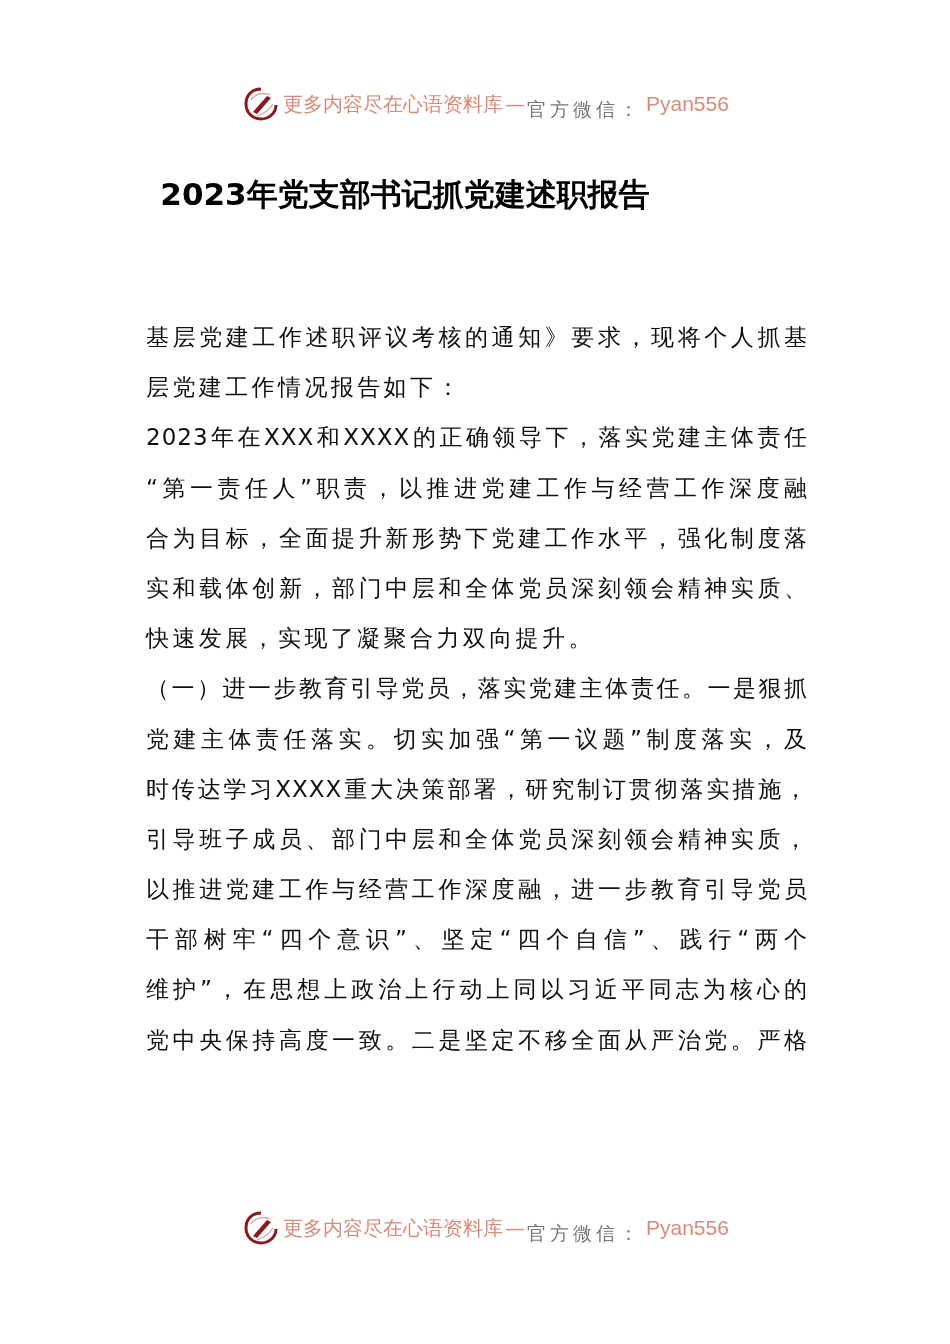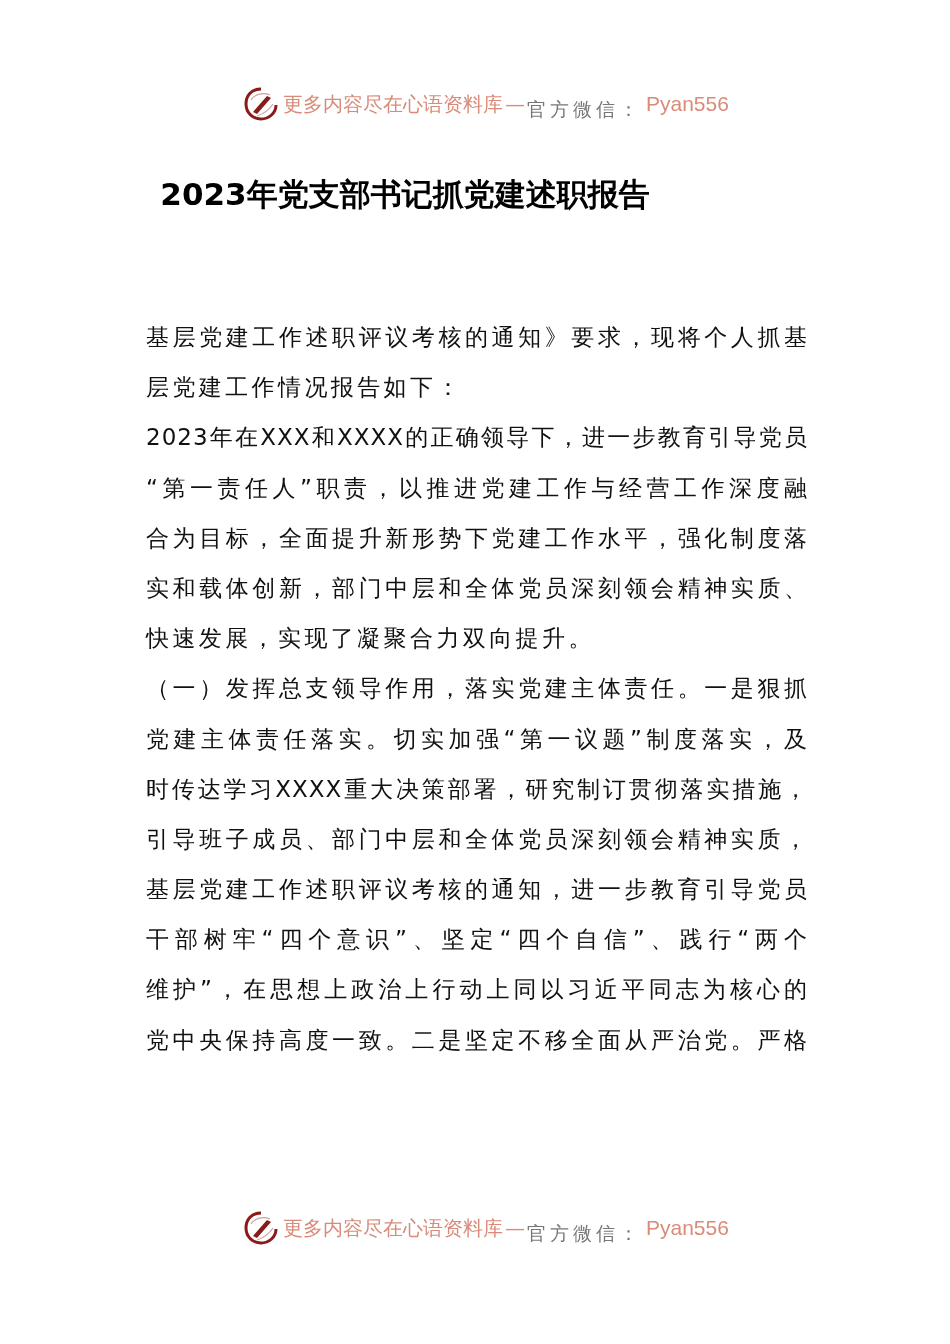--- a/index.html
+++ b/index.html
@@ -103,30 +103,30 @@
   <span class="dash">—</span>
   <span class="wechat-label">官方微信：</span>
   <span class="wechat-id">Pyan556</span>
 </div>
 
 <div class="title">2023年党支部书记抓党建述职报告</div>
 
 <div class="body-text">
   <span class="line">基层党建工作述职评议考核的通知》要求，现将个人抓基</span>
   <span class="line short">层党建工作情况报告如下：</span>
-  <span class="line">2023年在XXX和XXXX的正确领导下，进一步教育引导党员</span>
+  <span class="line">2023年在XXX和XXXX的正确领导下，落实党建主体责任</span>
   <span class="line">“第一责任人”职责，以推进党建工作与经营工作深度融</span>
   <span class="line">合为目标，全面提升新形势下党建工作水平，强化制度落</span>
   <span class="line">实和载体创新，部门中层和全体党员深刻领会精神实质、</span>
   <span class="line short">快速发展，实现了凝聚合力双向提升。</span>
-  <span class="line">（一）发挥总支领导作用，落实党建主体责任。一是狠抓</span>
+  <span class="line">（一）进一步教育引导党员，落实党建主体责任。一是狠抓</span>
   <span class="line">党建主体责任落实。切实加强“第一议题”制度落实，及</span>
   <span class="line">时传达学习XXXX重大决策部署，研究制订贯彻落实措施，</span>
   <span class="line">引导班子成员、部门中层和全体党员深刻领会精神实质，</span>
-  <span class="line">基层党建工作述职评议考核的通知，进一步教育引导党员</span>
+  <span class="line">以推进党建工作与经营工作深度融，进一步教育引导党员</span>
   <span class="line">干部树牢“四个意识”、坚定“四个自信”、践行“两个</span>
   <span class="line">维护”，在思想上政治上行动上同以习近平同志为核心的</span>
   <span class="line">党中央保持高度一致。二是坚定不移全面从严治党。严格</span>
 </div>
 
 <div class="banner bottom">
   <svg class="logo" viewBox="0 0 36 36">
     <path d="M18 3 C8 3 3 10 3 18 C3 27 10 33 18 33 C26 33 33 27 33 19" fill="none" stroke="#8b1a1a" stroke-width="3"></path>
     <path d="M10 26 L24 10 L28 12 L14 28 Z" fill="#8b1a1a"></path>
     <path d="M8 14 C12 8 20 6 27 9" fill="none" stroke="#c9a0a0" stroke-width="1.2"></path>

